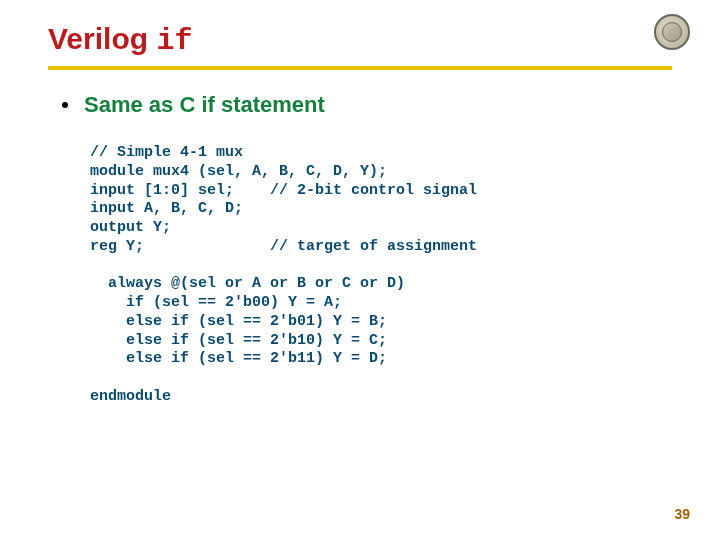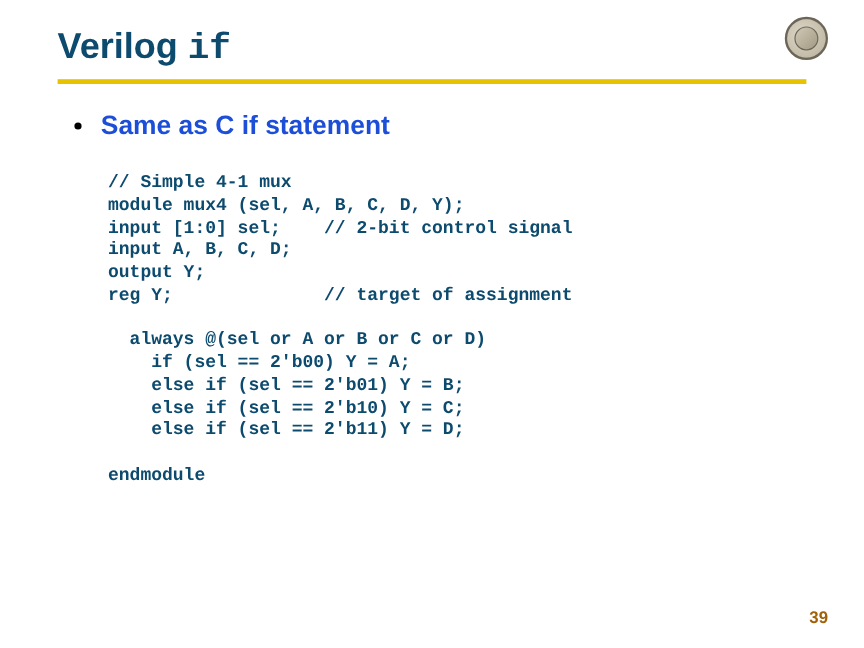--- a/index.html
+++ b/index.html
@@ -30,21 +30,21 @@
   .logo-inner {
     width: 20px;
     height: 20px;
     border: 1px solid #6b6658;
     border-radius: 50%;
     background: linear-gradient(135deg, #cfc8b5, #a39a83);
   }
   .title {
     font-size: 30px;
     font-weight: bold;
-    color: #0c4a6e;
+    color: #b91c1c;
     padding-bottom: 8px;
   }
   .title .code-kw {
     font-family: "Courier New", Courier, monospace;
   }
   .rule {
     height: 4px;
     background: #e6c200;
     margin-bottom: 22px;
   }
@@ -59,21 +59,21 @@
     height: 6px;
     background: #000;
     border-radius: 50%;
     margin-top: 10px;
     margin-right: 16px;
     flex-shrink: 0;
   }
   .bullet-text {
     font-size: 22px;
     font-weight: bold;
-    color: #1d4ed8;
+    color: #15803d;
   }
   .code-block {
     font-family: "Courier New", Courier, monospace;
     font-size: 15px;
     font-weight: bold;
     color: #0c4a6e;
     white-space: pre;
     line-height: 1.25;
     margin-left: 42px;
   }

